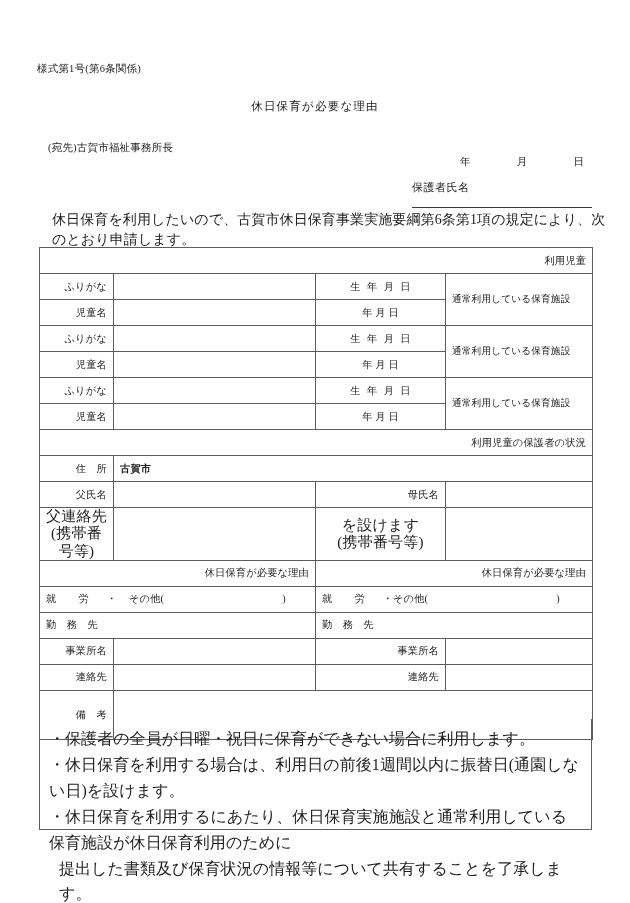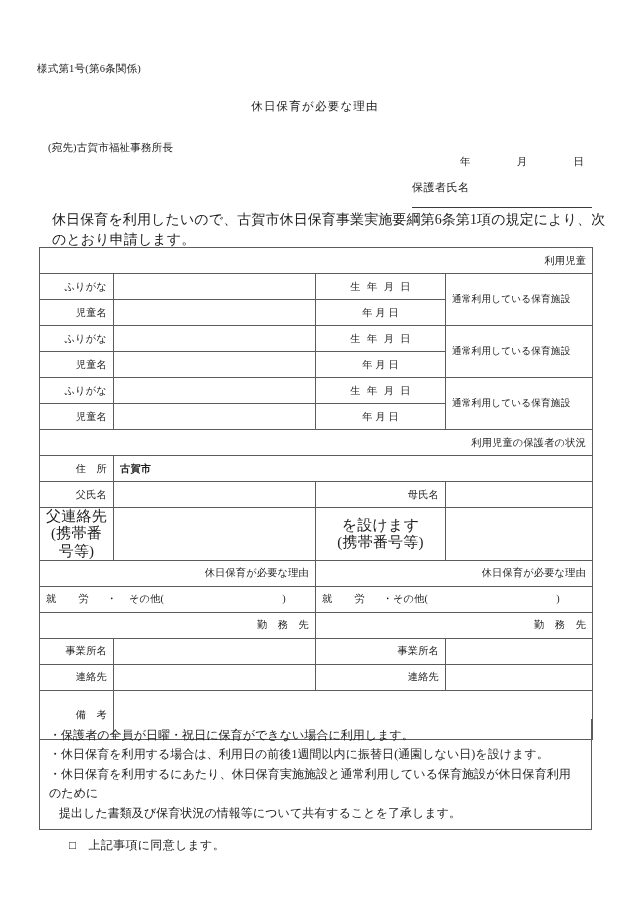--- a/index.html
+++ b/index.html
@@ -133,39 +133,39 @@
   .reason-opt {
     letter-spacing: .3px;
     padding-left: 22px;
     white-space: nowrap;
   }
   .reason-opt .sp1 { letter-spacing: 6px; margin-top: 12px; }
   .reason-opt .gap { display: inline-block; width: 12px; }
   .reason-opt .paren { display: inline-block; width: 118px; }
   .reason-opt .paren-r { display: inline-block; width: 128px; }
   .workplace {
-    text-align: right;
+    text-align: left;
     letter-spacing: 8px;
     padding-left: 8px;
   }
   .tall-row td { height: 48px; }
   .addr-pre { padding-left: 8px; letter-spacing: .3px; font-weight: bold; }
 
   
   .notes {
     position: absolute;
     left: 39px;
     top: 719px;
     width: 553px;
     height: 111px;
     border: 1px solid #5c5c5c;
     border-top: none;
     box-sizing: border-box;
     padding: 7px 10px 0 9px;
-    font-size: 12px;
+    font-size: 16px;
     line-height: 1.62;
     letter-spacing: .05px;
   }
   .notes p { margin: 0; }
   .note-cont { padding-left: 10px; }
   .consent {
     margin-top: 13px !important;
     padding-left: 20px;
     letter-spacing: .3px;
   }

